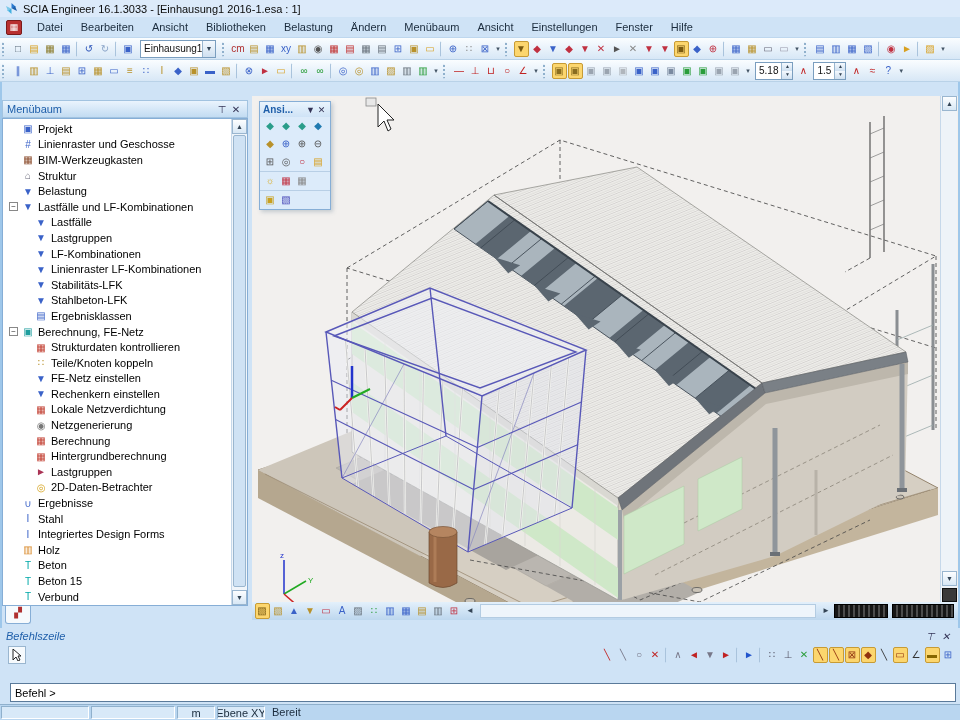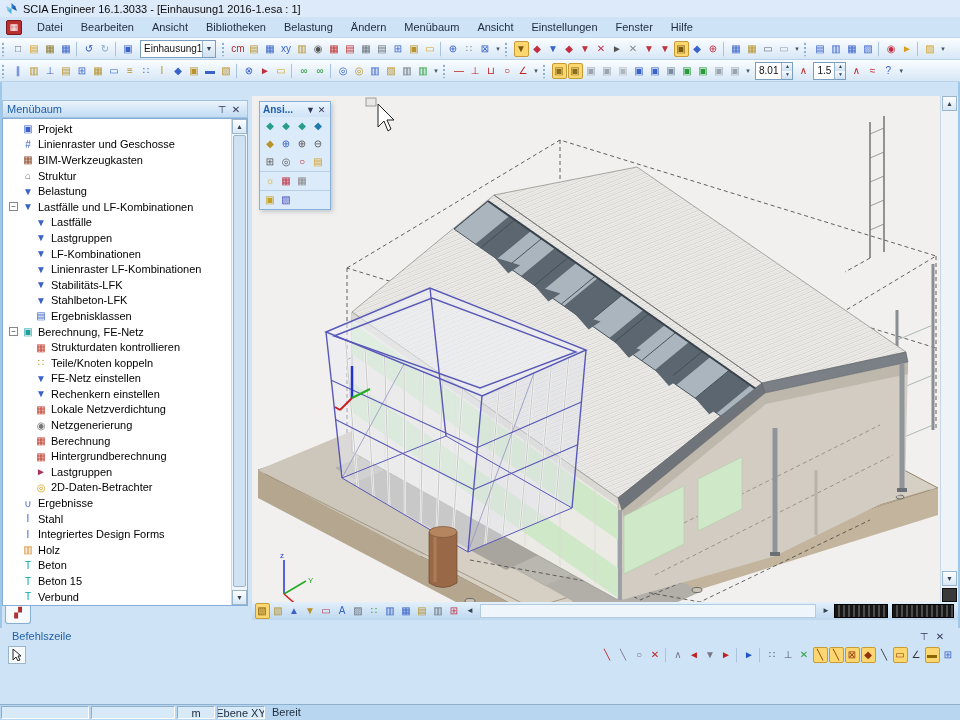--- a/index.html
+++ b/index.html
@@ -77,21 +77,21 @@
   .palette{position:absolute;left:7px;top:5px;width:72px;background:#dcebfa;
            border:1px solid #86aed6;box-shadow:2px 2px 4px rgba(60,90,120,.25);}
   .palette-h{height:15px;display:flex;align-items:center;padding:0 3px;
              background:linear-gradient(#eaf4fd,#cfe3f6);}
   .palette-h .pt{flex:1;color:#1f5faa;font-weight:bold;font-size:10px;}
   .palette-h .hb{width:11px;font-size:9px;color:#335;text-align:center;}
   .prow{display:flex;padding:1px 2px;}
   .prow .chip{width:15px;height:16px;}
   
   .cmdpanel{position:absolute;left:0;top:628px;width:960px;height:76px;background:#cfe3f6;}
-  .cmd-h{height:16px;display:flex;align-items:center;padding:0 12px;}
+  .cmd-h{height:16px;display:flex;align-items:center;padding:0 6px;font-style:italic;}
   .cmd-h .pt{flex:1;color:#1f5faa;font-size:11px;}
   .cmd-h .hb{width:16px;text-align:center;color:#335;font-size:10px;}
   .cursorbtn{position:absolute;left:8px;top:18px;width:18px;height:18px;background:#f6fafd;
              border:1px solid #9ab6cf;display:flex;align-items:center;justify-content:center;}
   .snapstrip{position:absolute;right:4px;top:17px;display:flex;align-items:center;height:20px;}
   .cmdinput{position:absolute;left:10px;top:55px;width:946px;height:19px;background:#fff;
             border:1px solid #5a7a9a;font-family:"Liberation Sans",sans-serif;font-size:11px;padding-left:4px;}
   
   .statusbar{position:absolute;left:0;top:704px;width:960px;height:16px;background:#b9d6f0;
              border-top:1px solid #8fb0cc;display:flex;align-items:stretch;font-size:11px;}
@@ -441,21 +441,21 @@
           <i style="color: rgb(154, 164, 176);">▣</i>
         </span>
         <span class="chip">
           <i style="color: rgb(154, 164, 176);">▣</i>
         </span>
         <span class="chip ovf">
           <i style="color: rgb(68, 85, 102);">▾</i>
         </span>
       </div>
     <div class="spin">
-      <span class="val">8.01</span>
+      <span class="val">5.18</span>
       <span class="st">
           <span>▲</span>
           <span>▼</span>
         </span>
     </div>
     <span class="chip">
         <i style="color:#c02222">∧</i>
       </span>
     <div class="spin">
       <span class="val">1.5</span>
@@ -984,20 +984,21 @@
         <span class="chip">
           <i style="color: rgb(51, 51, 51);">∠</i>
         </span>
         <span class="chip hl">
           <i style="color: rgb(136, 102, 0);">▬</i>
         </span>
         <span class="chip">
           <i style="color: rgb(58, 98, 200);">⊞</i>
         </span>
       </div>
+    <input class="cmdinput" value="Befehl &gt;" style="">
   </div>
 
   <div class="statusbar">
     <span class="seg s1"></span>
     <span class="seg s2"></span>
     <span class="seg s3">m</span>
     <span class="seg s4">Ebene XY</span>
     <span class="sbtext">Bereit</span>
   </div>
 

